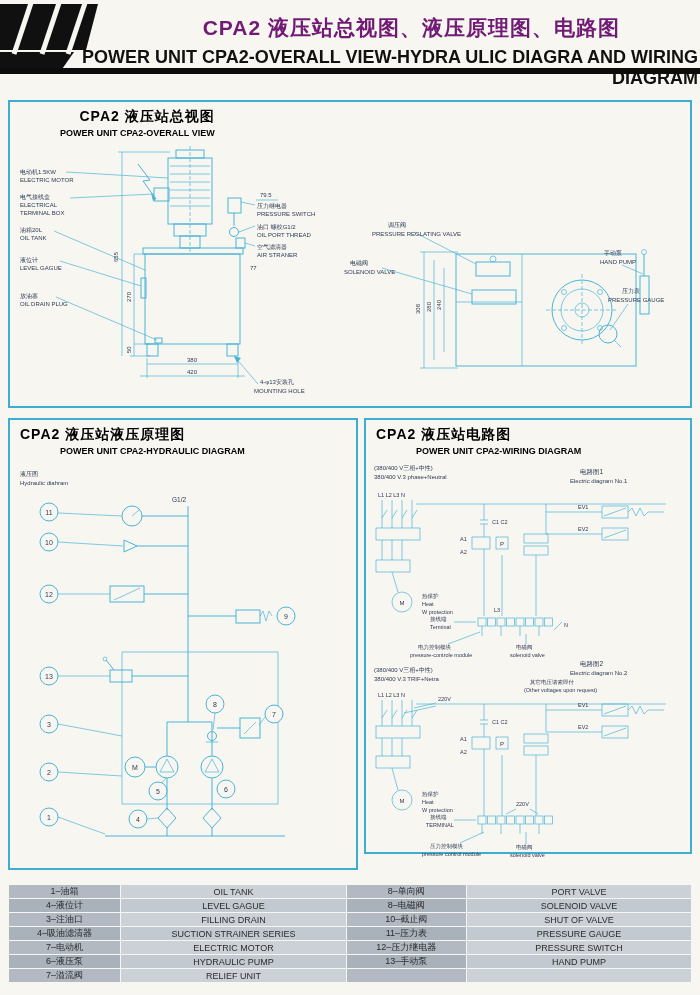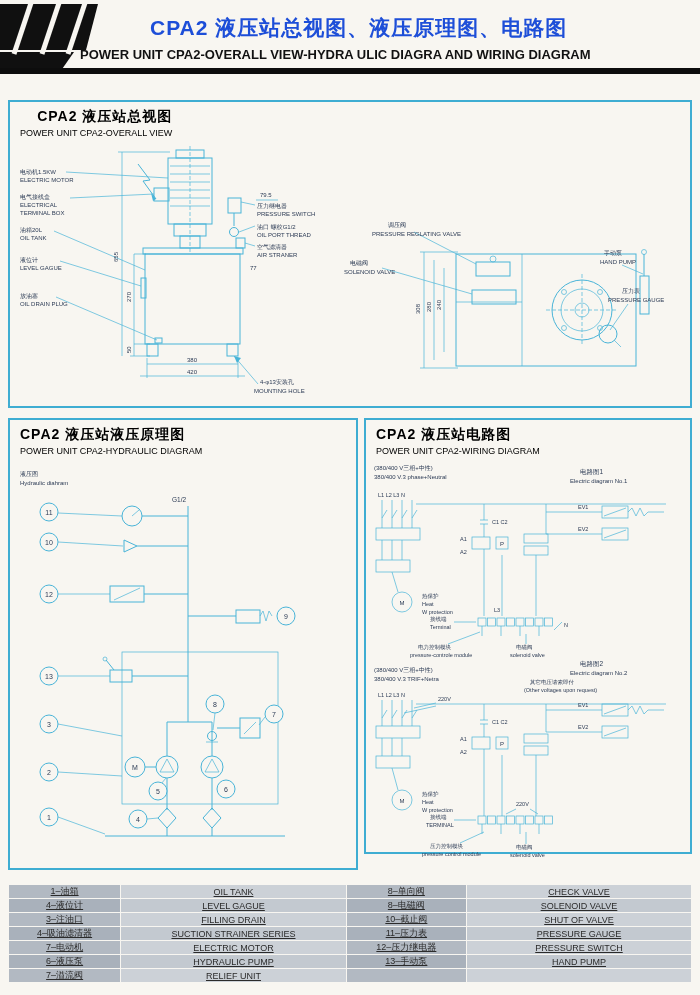--- a/index.html
+++ b/index.html
@@ -7,46 +7,46 @@
   body {
     position:relative;
     background:#f8f6f1;
     font-family:"Liberation Sans", sans-serif;
     overflow:hidden;
   }
   
   .logo { position:absolute; top:0; left:0; }
   .hdr-cn {
     position:absolute; top:14px; left:150px; width:470px;
-    text-align:left; font-size:21px; font-weight:bold; color:#1d4ed8;
+    text-align:right; font-size:21px; font-weight:bold; color:#701a75;
     letter-spacing:1px;
   }
   .hdr-en {
     position:absolute; top:47px; left:80px; width:618px;
-    text-align:left; font-size:13px; font-weight:bold; color:#111;
+    text-align:right; font-size:18px; font-weight:bold; color:#111;
   }
   .hdr-bar { position:absolute; top:68px; left:0; width:700px; height:6px; background:#0d0d0d; }
   
   .panel { position:absolute; border:2px solid #3fadd2; }
   #panel-overall { left:8px;  top:100px; width:684px; height:308px;text-align:right; }
   #panel-hyd     { left:8px;  top:418px; width:350px; height:452px; }
   #panel-wir     { left:364px;top:418px; width:328px; height:436px; }
   .ptitle { position:absolute; left:10px; top:6px; z-index:2; }
   .ptitle .cn { font-size:14px; font-weight:bold; color:#000; letter-spacing:1px; }
-  .ptitle .en { font-size:9px;  font-weight:normal; color:#000; margin-top:2px; }
+  .ptitle .en { font-size:9px;  font-weight:bold; color:#000; margin-top:2px;margin-left:40px; }
   .panel svg { position:absolute; left:0; top:0; }
   svg text { fill:#2c3b55; font-family:"Liberation Sans", sans-serif; }
   .t55 { font-size:5.5px; } .t6 { font-size:6px; } .t65 { font-size:6.5px; } .t7 { font-size:7px; }
   .ln  { stroke:#49b4d8; stroke-width:1;   fill:none; }
   .lnt { stroke:#49b4d8; stroke-width:0.7; fill:none; }
   .lnd { stroke:#49b4d8; stroke-width:0.7; fill:none; stroke-dasharray:4 2; }
   .bal { stroke:#49b4d8; stroke-width:1; fill:#f8f6f1; }
   
   #legend { position:absolute; left:8px; top:884px; width:684px; border-collapse:separate; border-spacing:1.5px; }
-  #legend td { height:13px; font-size:9px; text-align:center; color:#2b2b2b; padding:0 2px; overflow:hidden; white-space:nowrap;text-decoration:underline; }
+  #legend td { height:13px; font-size:9px; text-align:center; color:#2b2b2b; padding:0 2px; overflow:hidden; white-space:nowrap; }
   #legend td.cn { background:#b2b9c2; }
   #legend td.en { background:#ccd1d7; }
   #legend tr:nth-child(even) td.cn { background:#a9b1bb; }
   #legend tr:nth-child(even) td.en { background:#c3c9d0; }
 </style>
 </head>
 <body>
 
 <svg class="logo" width="140" height="78" viewBox="0 0 140 78">
   <polygon points="0,4 98,4 86,50 0,50" fill="#101010"></polygon>
@@ -490,21 +490,21 @@
       <col style="width:112px">
       <col style="width:226px">
       <col style="width:120px">
       <col style="width:226px">
     </colgroup>
   <tbody>
       <tr>
     <td class="cn">1–油箱</td>
     <td class="en">OIL TANK</td>
     <td class="cn">8–单向阀</td>
-    <td class="en">CHECK VALVE</td>
+    <td class="en">PORT VALVE</td>
   </tr>
   <tr>
     <td class="cn">4–液位计</td>
     <td class="en">LEVEL GAGUE</td>
     <td class="cn">8–电磁阀</td>
     <td class="en">SOLENOID VALVE</td>
   </tr>
   <tr>
     <td class="cn">3–注油口</td>
     <td class="en">FILLING DRAIN</td>

